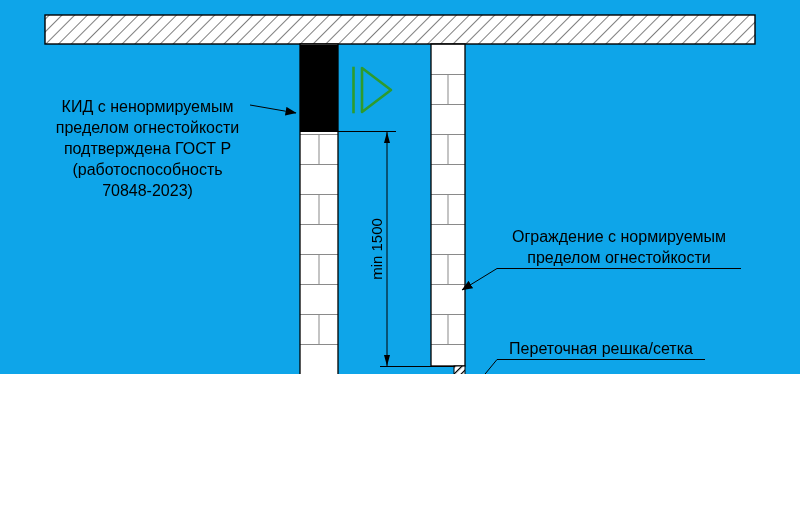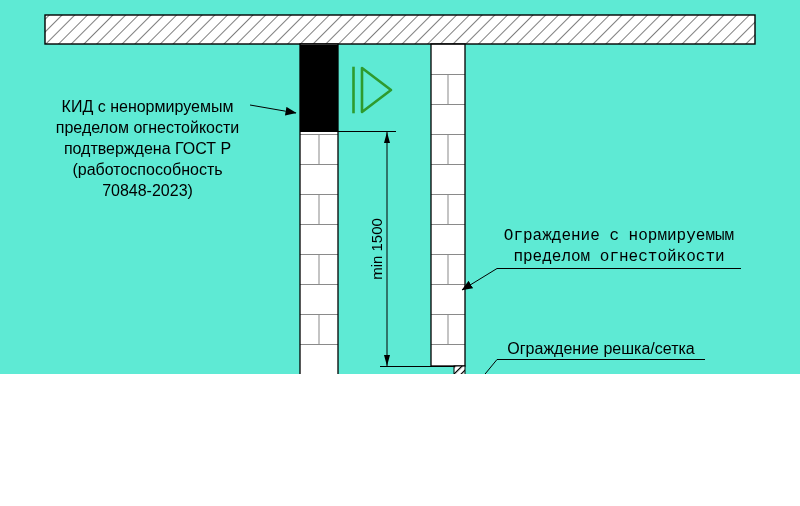--- a/index.html
+++ b/index.html
@@ -5,21 +5,21 @@
   * { margin: 0; padding: 0; box-sizing: border-box; }
   html, body { background: #ffffff; }
   body {
     width: 800px; height: 506px;
     font-family: "Liberation Sans", sans-serif;
     color: #000;
   }
   .canvas {
     position: relative;
     width: 800px; height: 374px;
-    background: #5eead4;
+    background: #0ea5e9;
     overflow: hidden;
   }
   .canvas > svg { position: absolute; left: 0; top: 0; }
   .label {
     position: absolute;
     font-size: 16px;
     line-height: 21px;
     text-align: center;
     white-space: nowrap;
   }
@@ -110,22 +110,22 @@
   </svg>
 
   <div class="label" style="left:25px; top:96px; width:245px;">
     <div>КИД с ненормируемым</div>
     <div>пределом огнестойкости</div>
     <div>подтверждена ГОСТ Р</div>
     <div>(работоспособность</div>
     <div>70848-2023)</div>
   </div>
 
-  <div class="label" style="left:496px; top:226px; width:246px;font-family:Liberation Mono, monospace;">
+  <div class="label" style="left:496px; top:226px; width:246px;">
     <div>Ограждение с нормируемым</div>
     <div>пределом огнестойкости</div>
   </div>
 
-  <div class="label" style="left:496px; top:338px; width:210px;">Ограждение решка/сетка</div>
+  <div class="label" style="left:496px; top:338px; width:210px;">Переточная решка/сетка</div>
 
   <div class="dim-label" style="left:376px; top:249px;">min 1500</div>
 
 </div>
 
 </body></html>

